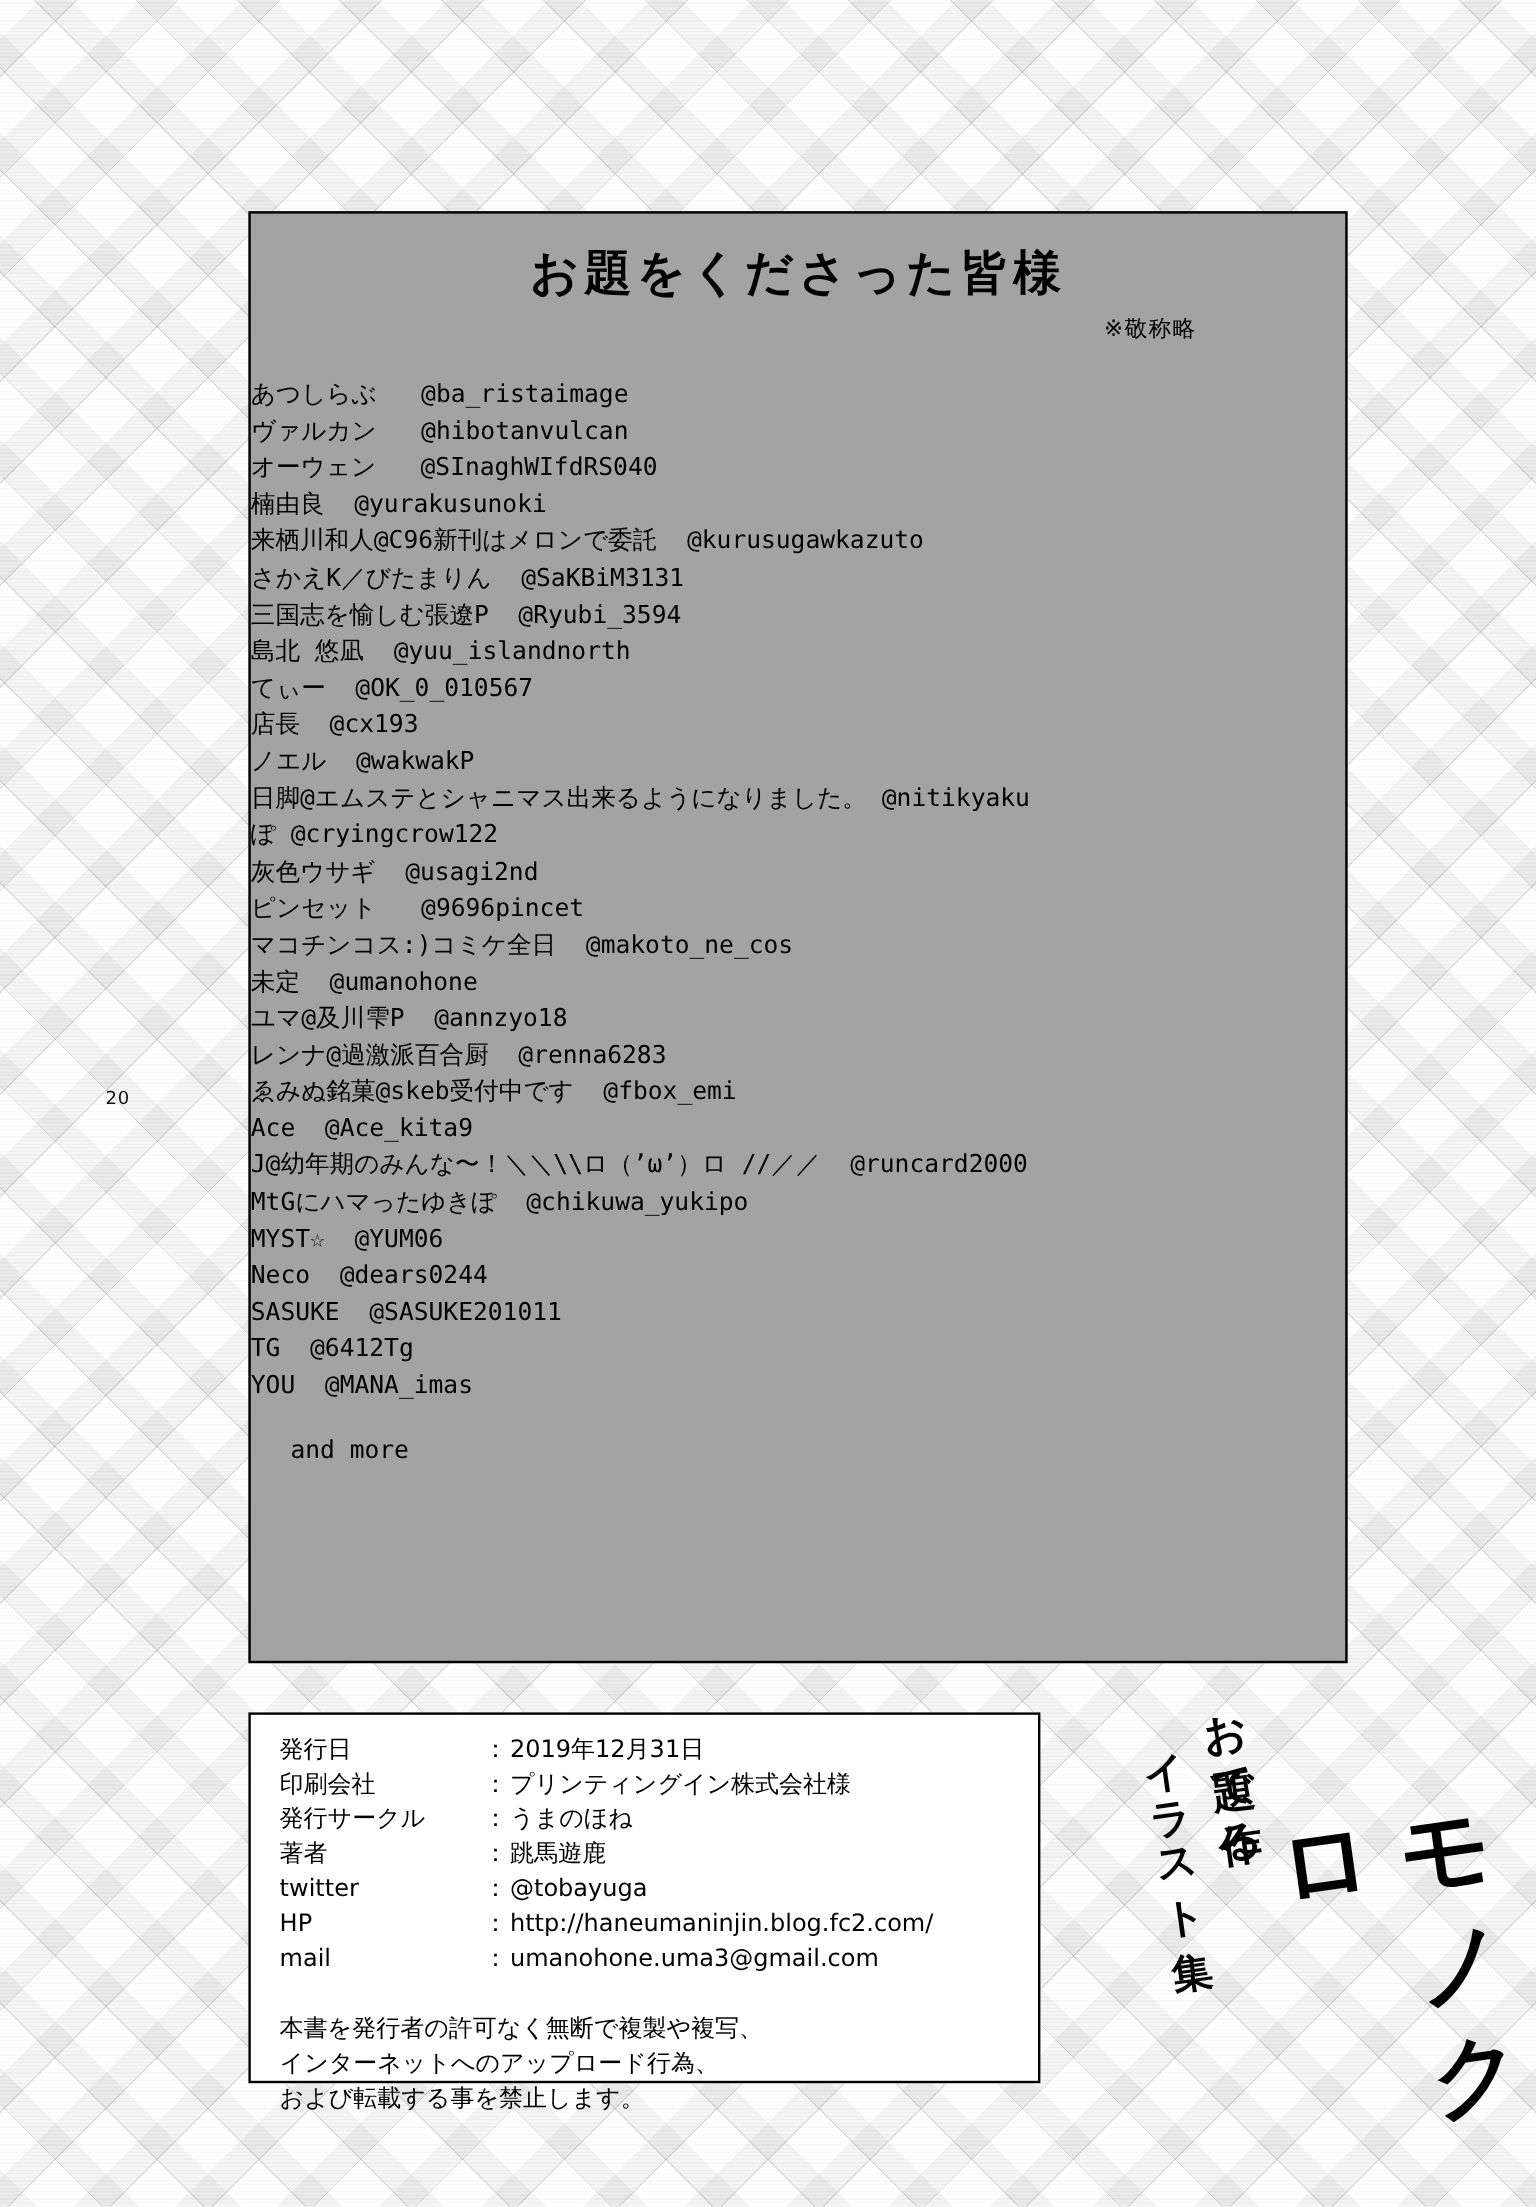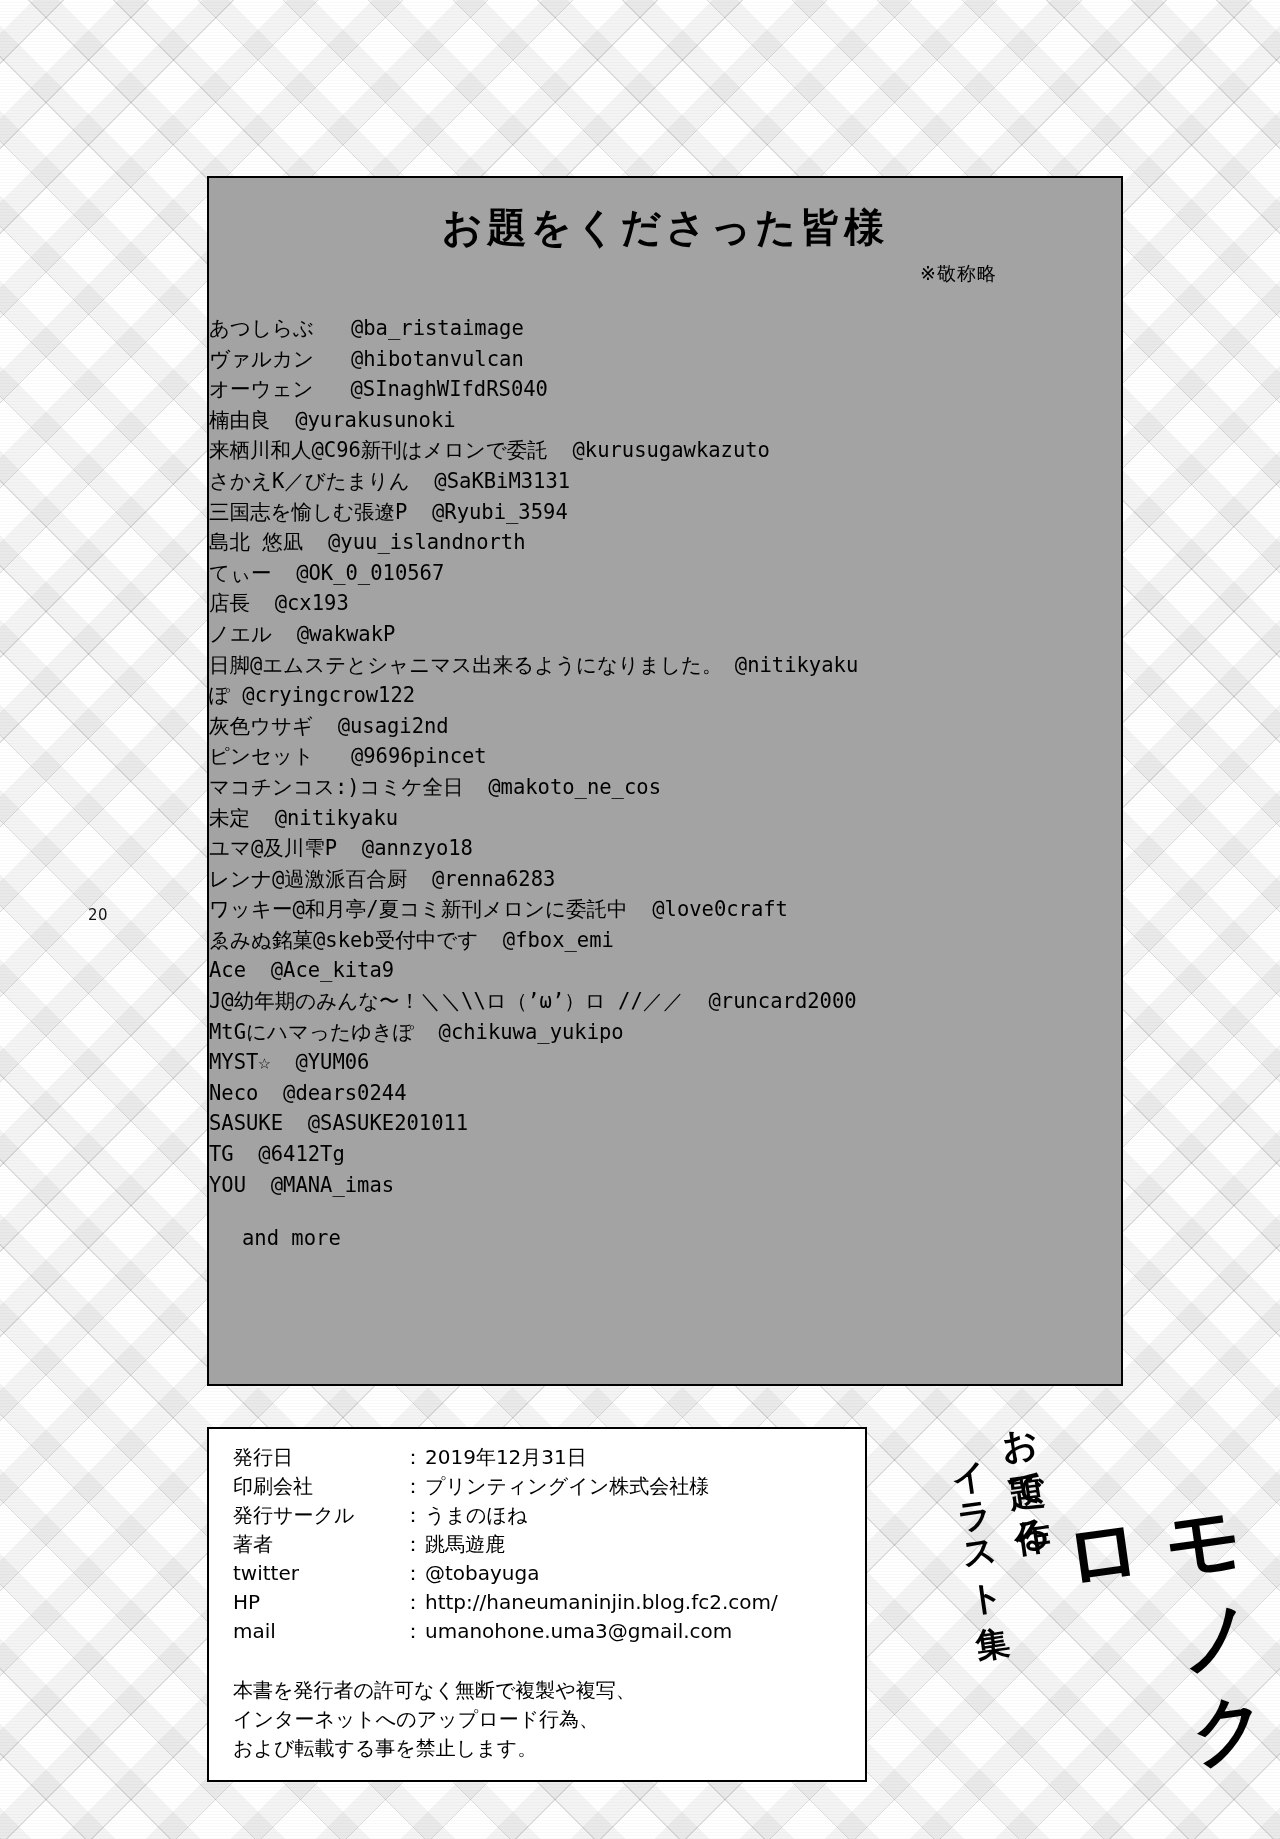--- a/index.html
+++ b/index.html
@@ -104,21 +104,21 @@
     font-size: 20.5px;
     color: #000;
   }
 
   
   #colophon-panel {
     position: absolute;
     left: 207px;
     top: 1427px;
     width: 660px;
-    height: 355px;
+    height: 309px;
     background: #ffffff;
     border: 2px solid #000000;
     box-sizing: border-box;
     padding: 14px 0 0 24px;
   }
   .colophon-row {
     display: flex;
     font-family: "DejaVu Sans", sans-serif;
     font-size: 20px;
     line-height: 29px;
@@ -205,24 +205,23 @@
       <div class="credit-row">三国志を愉しむ張遼P  @Ryubi_3594</div>
       <div class="credit-row">島北 悠凪  @yuu_islandnorth</div>
       <div class="credit-row">てぃー  @OK_0_010567</div>
       <div class="credit-row">店長  @cx193</div>
       <div class="credit-row">ノエル  @wakwakP</div>
       <div class="credit-row">日脚@エムステとシャニマス出来るようになりました。 @nitikyaku</div>
       <div class="credit-row">ぽ @cryingcrow122</div>
       <div class="credit-row">灰色ウサギ  @usagi2nd</div>
       <div class="credit-row">ピンセット   @9696pincet</div>
       <div class="credit-row">マコチンコス:)コミケ全日  @makoto_ne_cos</div>
-      <div class="credit-row">未定  @nitikyaku</div>
+      <div class="credit-row">未定  @umanohone</div>
       <div class="credit-row">ユマ@及川雫P  @annzyo18</div>
       <div class="credit-row">レンナ@過激派百合厨  @renna6283</div>
-      <div class="credit-row">ワッキー@和月亭/夏コミ新刊メロンに委託中  @love0craft</div>
       <div class="credit-row">ゑみぬ銘菓@skeb受付中です  @fbox_emi</div>
       <div class="credit-row">Ace  @Ace_kita9</div>
       <div class="credit-row">J@幼年期のみんな〜！＼＼\\ロ（’ω’）ロ //／／  @runcard2000</div>
       <div class="credit-row">MtGにハマったゆきぽ  @chikuwa_yukipo</div>
       <div class="credit-row">MYST☆  @YUM06</div>
       <div class="credit-row">Neco  @dears0244</div>
       <div class="credit-row">SASUKE  @SASUKE201011</div>
       <div class="credit-row">TG  @6412Tg</div>
       <div class="credit-row">YOU  @MANA_imas</div>
     </div>

